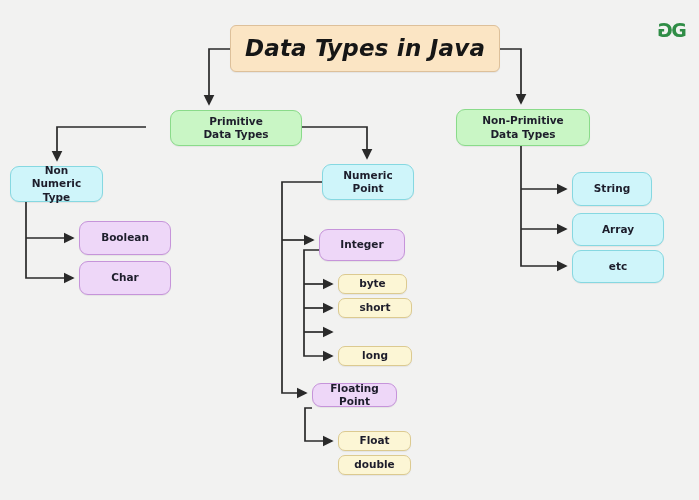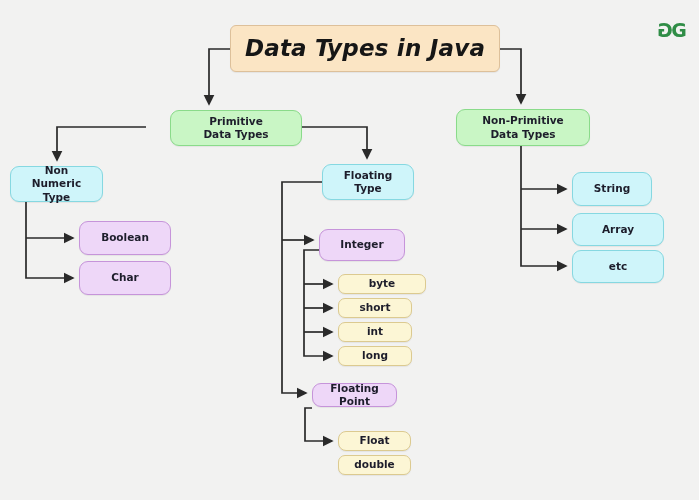--- a/index.html
+++ b/index.html
@@ -67,39 +67,38 @@
   </svg>
 
   <div class="node peach title-node" style="left:230px; top:25px; width:270px; height:47px;">Data Types in Java</div>
 
   <div class="node green" style="left:146px; top:110px; width:132px; height:36px; padding:0 24px;margin-left:24px;">Primitive Data Types</div>
 
   <div class="node green" style="left:456px; top:109px; width:134px; height:37px; padding:0 14px;">Non-Primitive Data Types</div>
 
   <div class="node cyan" style="left:10px; top:166px; width:93px; height:36px; padding:0 8px;">Non Numeric Type</div>
 
-  <div class="node cyan" style="left:322px; top:164px; width:92px; height:36px; padding:0 20px;">Floating Type</div>
+  <div class="node cyan" style="left:322px; top:164px; width:92px; height:36px; padding:0 20px;">Numeric Point</div>
 
   <div class="node purple" style="left:79px; top:221px; width:92px; height:34px;">Boolean</div>
 
   <div class="node purple" style="left:79px; top:261px; width:92px; height:34px;">Char</div>
 
   <div class="node purple" style="left:319px; top:229px; width:86px; height:32px;">Integer</div>
 
-  <div class="node yellow small" style="left:338px; top:274px; width:88px; height:20px;">byte</div>
+  <div class="node yellow small" style="left:338px; top:274px; width:69px; height:20px;">byte</div>
 
   <div class="node yellow small" style="left:338px; top:298px; width:74px; height:20px;">short</div>
 
-  <div class="node yellow small" style="left:338px; top:322px; width:74px; height:20px;">int</div>
 
   <div class="node yellow small" style="left:338px; top:346px; width:74px; height:20px;">long</div>
 
   <div class="node purple" style="left:312px; top:383px; width:85px; height:24px;">Floating Point</div>
 
-  <div class="node yellow small" style="left:338px; top:431px; width:73px; height:20px;border-radius:8px;">Float</div>
+  <div class="node yellow small" style="left:338px; top:431px; width:73px; height:20px;">Float</div>
 
   <div class="node yellow small" style="left:338px; top:455px; width:73px; height:20px;">double</div>
 
   <div class="node cyan" style="left:572px; top:172px; width:80px; height:34px;">String</div>
 
   <div class="node cyan" style="left:572px; top:213px; width:92px; height:33px;">Array</div>
 
   <div class="node cyan" style="left:572px; top:250px; width:92px; height:33px;">etc</div>
 
 </div>

